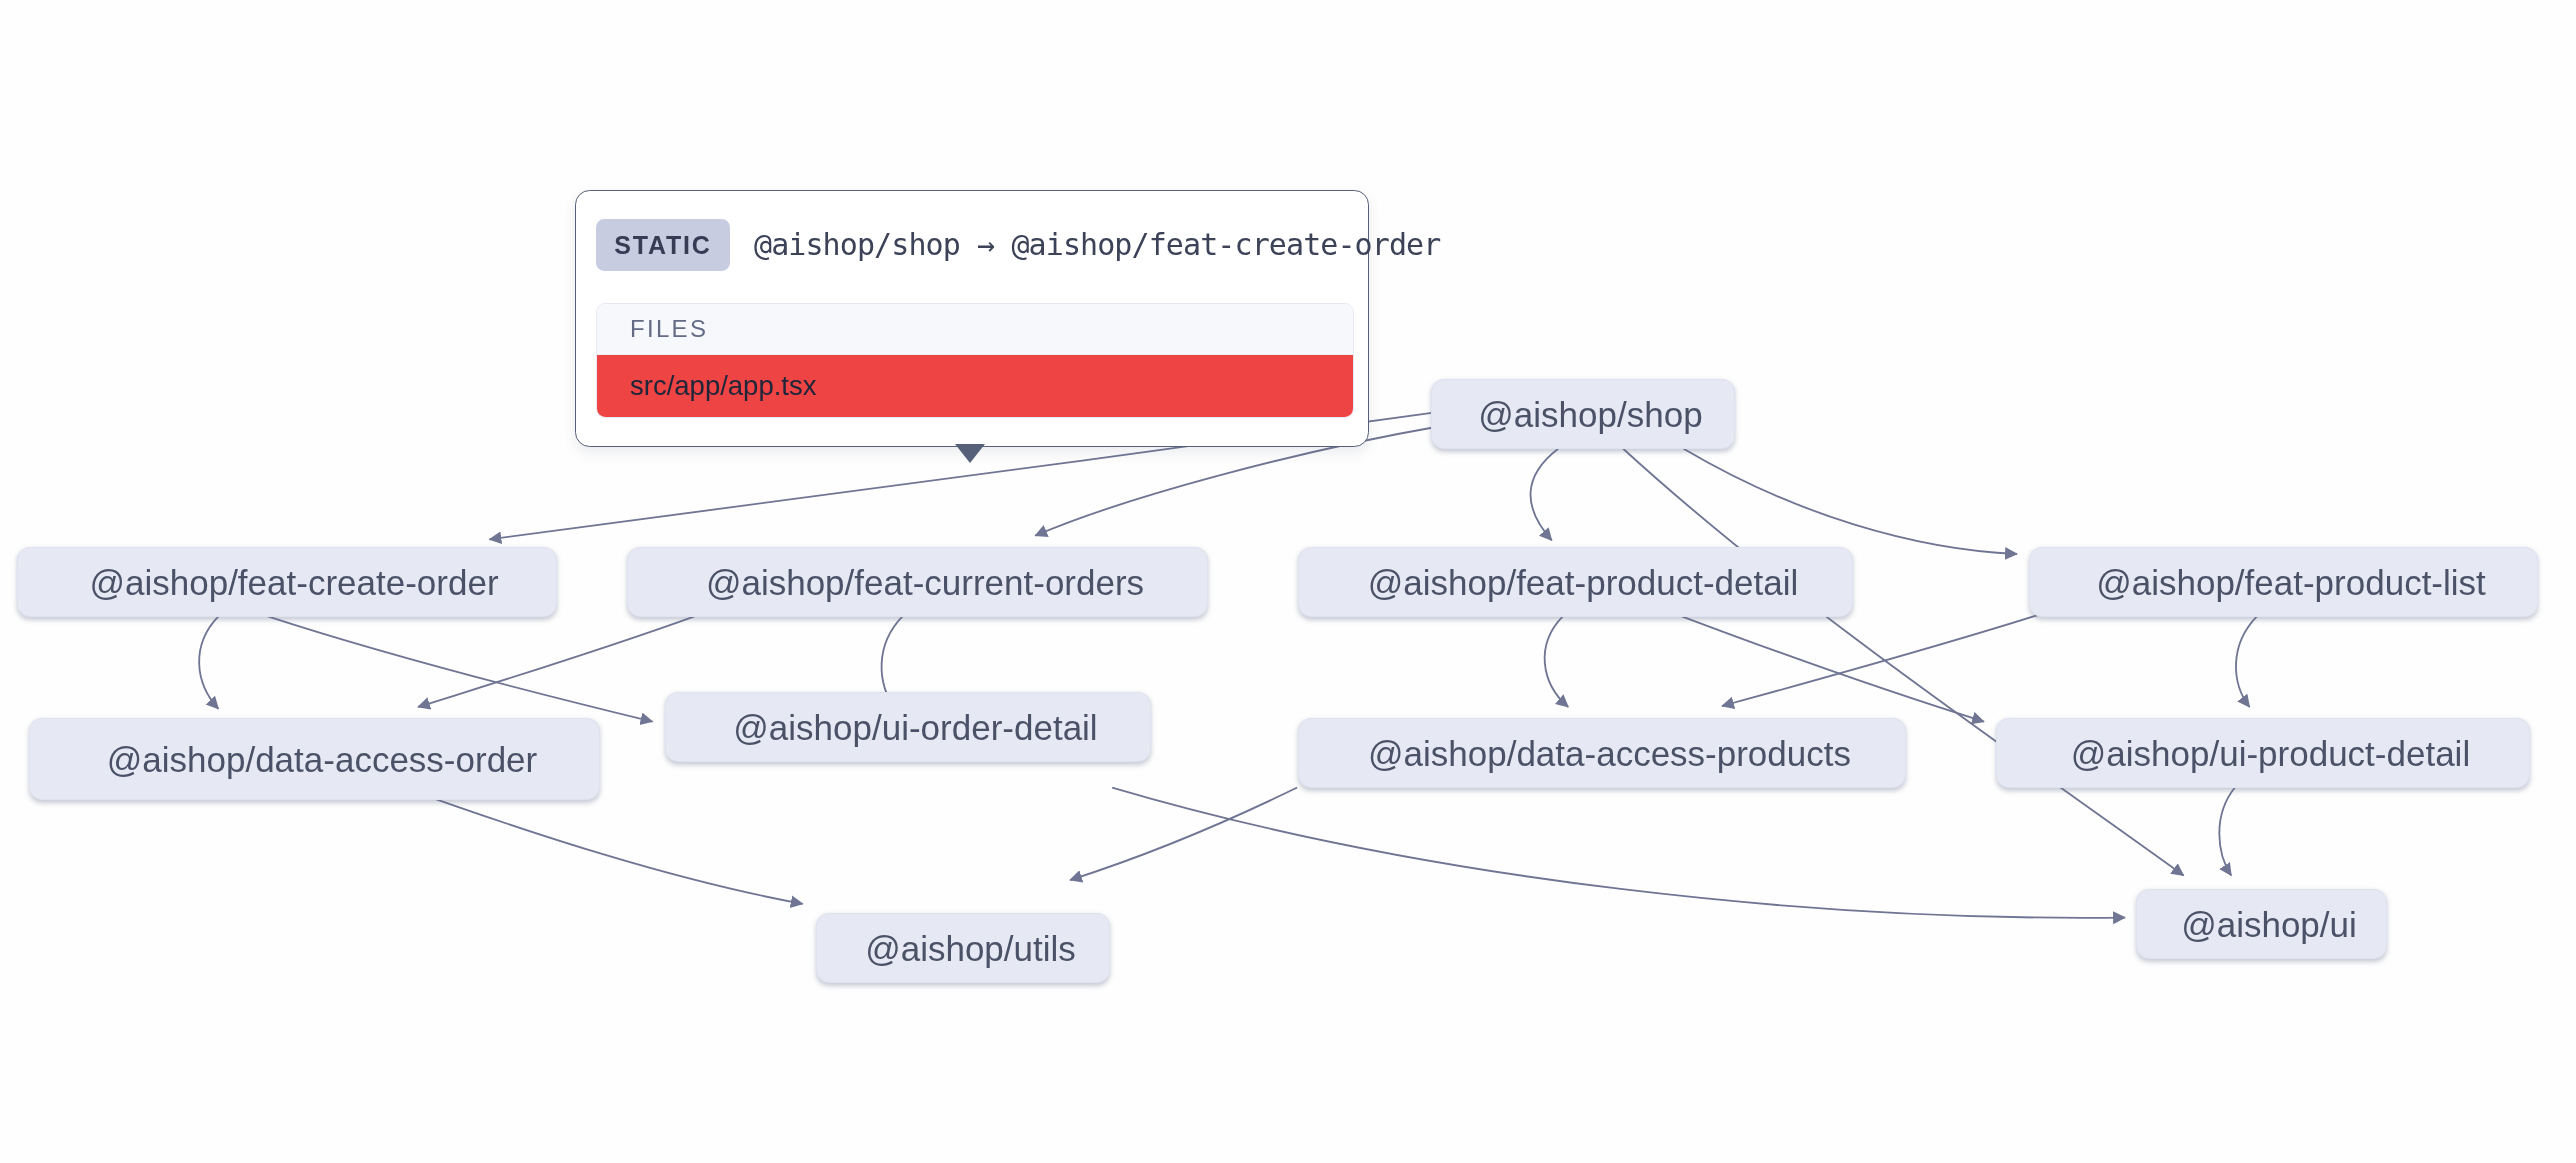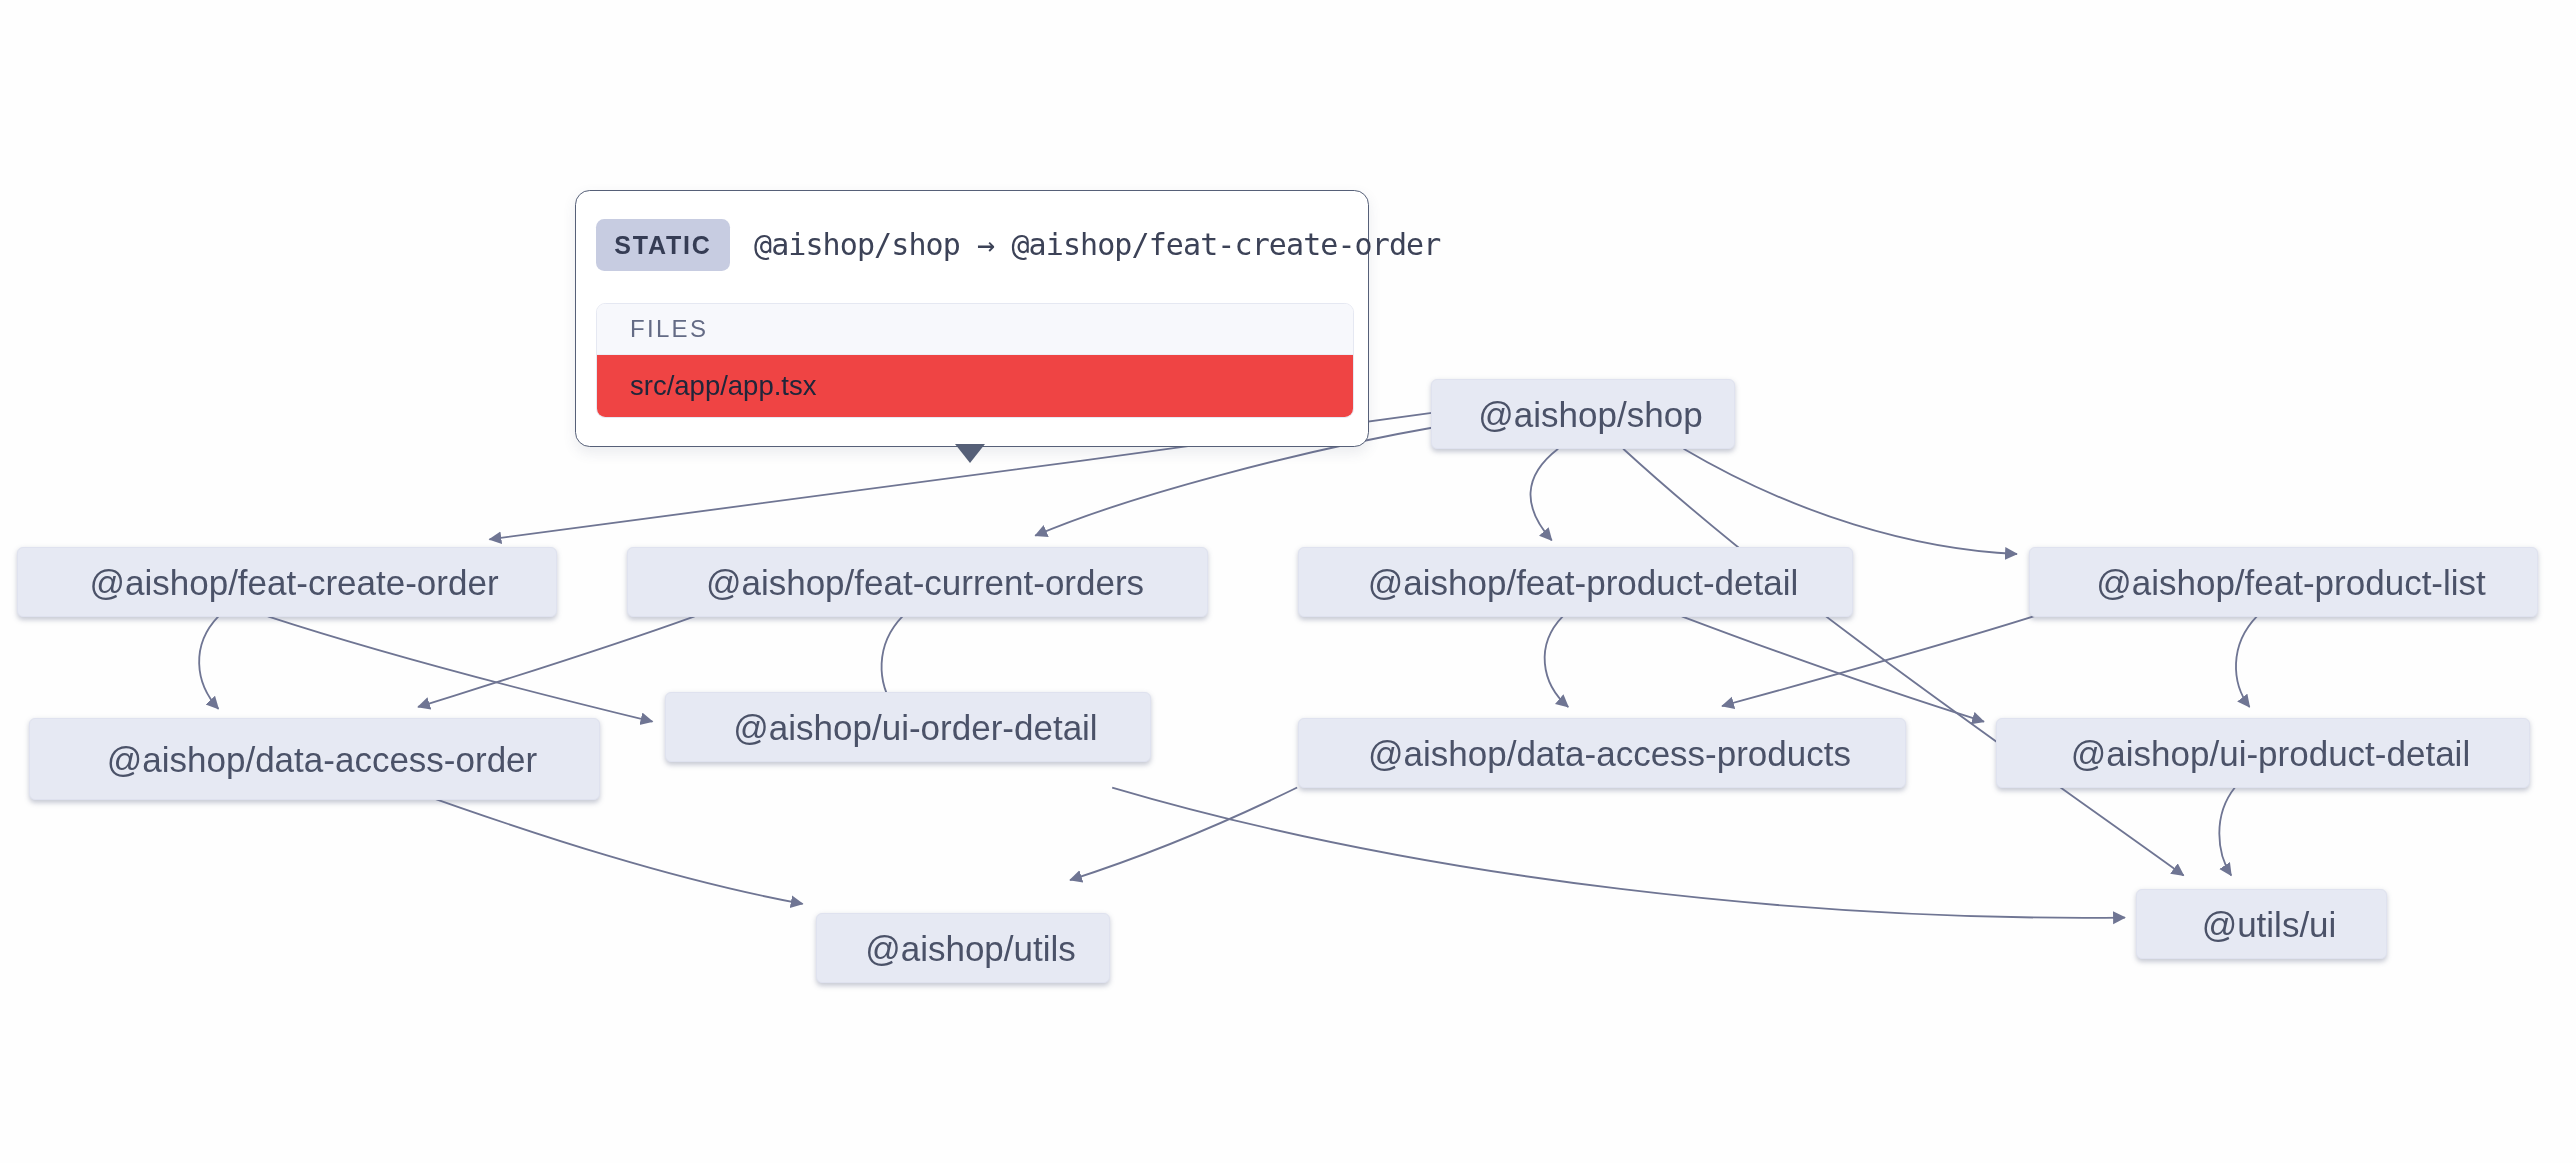--- a/index.html
+++ b/index.html
@@ -6,21 +6,21 @@
   #canvas{
     position:relative;width:2576px;height:1163px;overflow:hidden;
     background:#fefefe;font-family:"Liberation Sans",sans-serif;
   }
   
   #edges{position:absolute;left:0;top:0;width:2576px;height:1163px;}
   .edge{fill:none;stroke:#6f7593;stroke-width:2px;}
   
   .node{
     position:absolute;display:flex;align-items:center;justify-content:center;
-    background:#e6e9f3;border:0.9px solid #dfe2ef;border-radius:6px;
+    background:#e6e9f3;border:0.9px solid #dfe2ef;border-radius:13px;
     box-shadow:0 2.7px 5.5px rgba(96,106,136,0.35);
     color:#4b5268;font-size:35px;line-height:1;white-space:nowrap;
     box-sizing:border-box;cursor:pointer;padding-left:15px;
   }
   .n-shop{left:1431px;top:379px;width:304px;height:70px;}
   .n-feat-create-order{left:16.5px;top:547px;width:540px;height:70px;}
   .n-feat-current-orders{left:627px;top:547px;width:581px;height:70px;}
   .n-feat-product-detail{left:1298px;top:547px;width:555px;height:70px;}
   .n-feat-product-list{left:2029px;top:547px;width:509px;height:70px;}
   .n-data-access-order{left:29px;top:718px;width:571px;height:82px;}
@@ -99,21 +99,21 @@
   <div class="node n-shop">@aishop/shop</div>
   <div class="node n-feat-create-order">@aishop/feat-create-order</div>
   <div class="node n-feat-current-orders">@aishop/feat-current-orders</div>
   <div class="node n-feat-product-detail">@aishop/feat-product-detail</div>
   <div class="node n-feat-product-list">@aishop/feat-product-list</div>
   <div class="node n-data-access-order">@aishop/data-access-order</div>
   <div class="node n-ui-order-detail">@aishop/ui-order-detail</div>
   <div class="node n-data-access-products">@aishop/data-access-products</div>
   <div class="node n-ui-product-detail">@aishop/ui-product-detail</div>
   <div class="node n-utils">@aishop/utils</div>
-  <div class="node n-ui">@utils/ui</div>
+  <div class="node n-ui">@aishop/ui</div>
 
   <div id="tooltip">
     <div class="tt-header">
       <span class="tt-badge">STATIC</span>
       <span class="tt-edge-label">@aishop/shop → @aishop/feat-create-order</span>
     </div>
     <div class="tt-files">
       <div class="tt-files-header">FILES</div>
       <div class="tt-files-row">src/app/app.tsx</div>
     </div>

